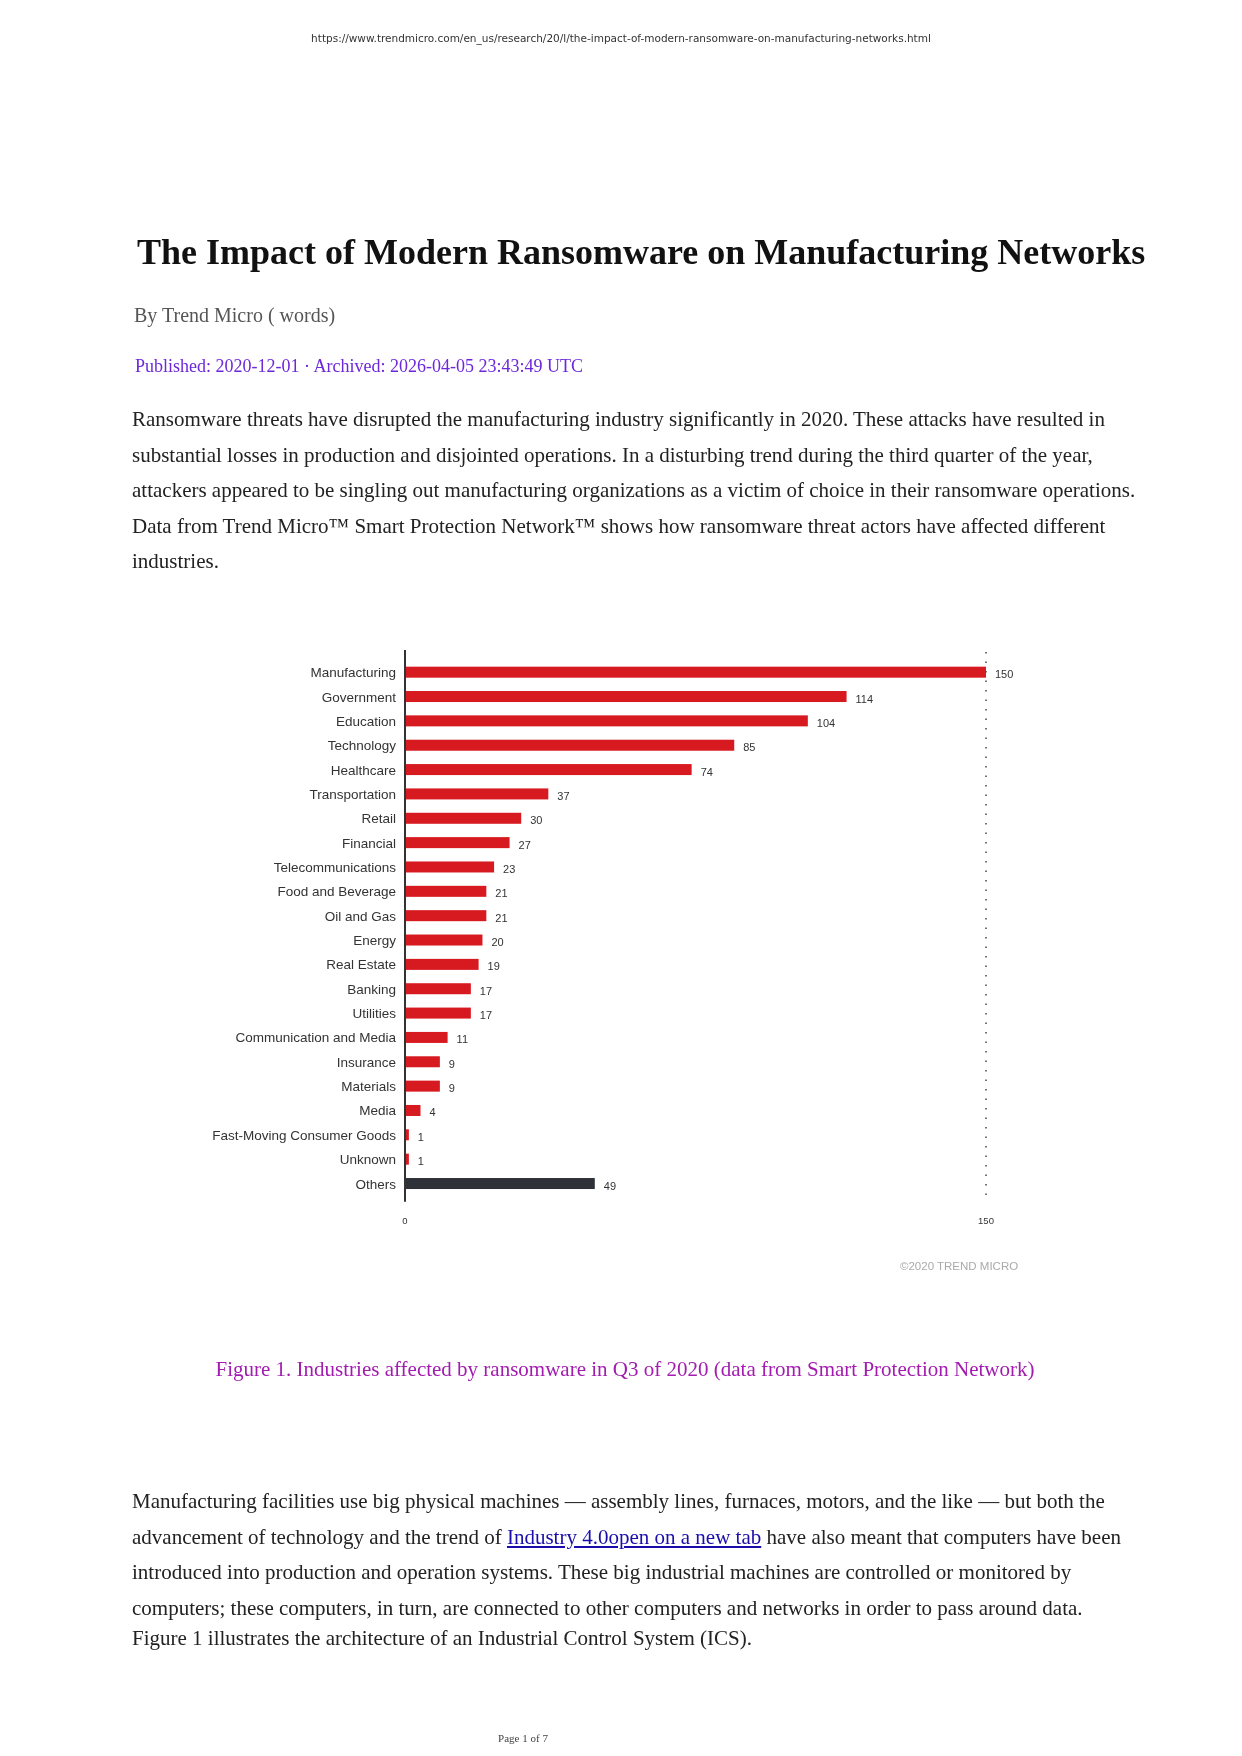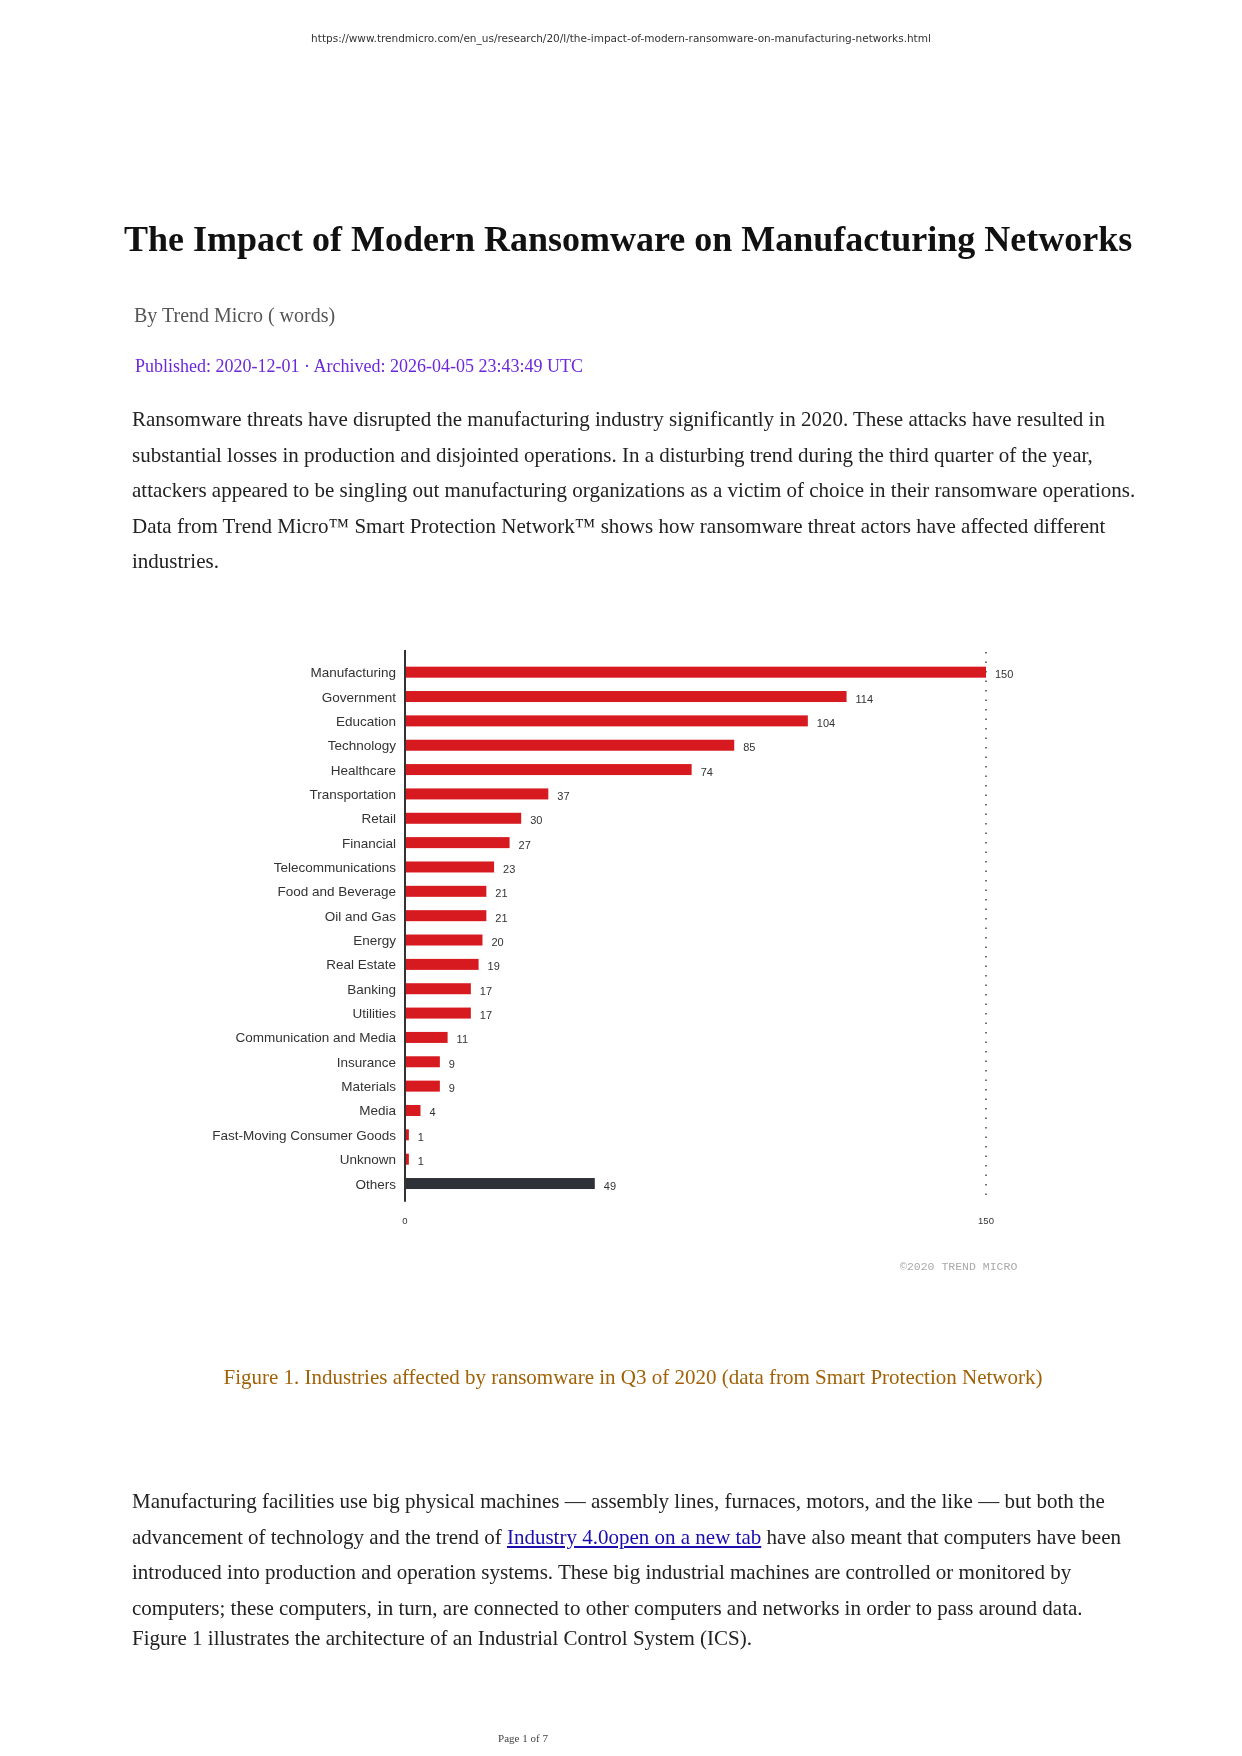--- a/index.html
+++ b/index.html
@@ -3,47 +3,47 @@
 <meta charset="utf-8">
 <style>
   html, body { margin: 0; padding: 0; background: #ffffff; }
   body { width: 1242px; height: 1756px; position: relative; overflow: hidden; }
   .url-header {
     position: absolute; top: 32px; left: 0; width: 1242px; text-align: center;
     font-family: "DejaVu Sans", sans-serif; font-size: 10.5px; color: #333;
   }
   .content { position: absolute; left: 120px; width: 1010px; top: 0; }
   h1 {
-    position: absolute; top: 214px; left: 0; margin: 4px; width: 1010px;
+    position: absolute; top: 214px; left: 0; margin: 17px; width: 1010px;
     font-family: "Liberation Serif", serif; font-weight: bold; font-size: 36px; color: #111;
   }
   .byline {
     position: absolute; top: 290px; left: 0; margin: 14px;
     font-family: "Liberation Serif", serif; font-size: 20px; color: #555;
   }
   .meta {
     position: absolute; top: 341px; left: 0; margin: 15px;
     font-family: "Liberation Serif", serif; font-size: 18px; color: #6d28d9;
   }
   .para {
     position: absolute; left: 0; width: 1010px; margin: 12px;
     font-family: "Liberation Serif", serif; font-size: 21px; line-height: 35.5px; color: #222;
   }
   .p1 { top: 390px; }
   .p2 { top: 1472px; }
   .p3 { top: 1609px; }
   .para a { color: #1a0dab; text-decoration: underline; }
   .caption {
-    position: absolute; top: 1357px; left: 0; width: 1010px; margin: 8px; text-align: center;
-    font-family: "Liberation Serif", serif; font-size: 21px; color: #a16207;
+    position: absolute; top: 1357px; left: 0; width: 1010px; margin: 0; text-align: center;
+    font-family: "Liberation Serif", serif; font-size: 21px; color: #a21caf;
   }
   #chart { position: absolute; left: 210px; top: 640px; }
   .copyright {
     position: absolute; top: 1260px; left: 900px;
-    font-family: Liberation Mono, monospace; font-size: 11.5px; color: #aaa;
+    font-family: Liberation Sans, sans-serif; font-size: 11.5px; color: #aaa;
   }
   .page-footer {
     position: absolute; top: 1732px; left: 0; width: 1046px; text-align: center;
     font-family: Liberation Serif, serif; font-size: 11px; color: #444;
   }
 </style>
 </head>
 <body>
 
 <div class="url-header">https://www.trendmicro.com/en_us/research/20/l/the-impact-of-modern-ransomware-on-manufacturing-networks.html</div>

